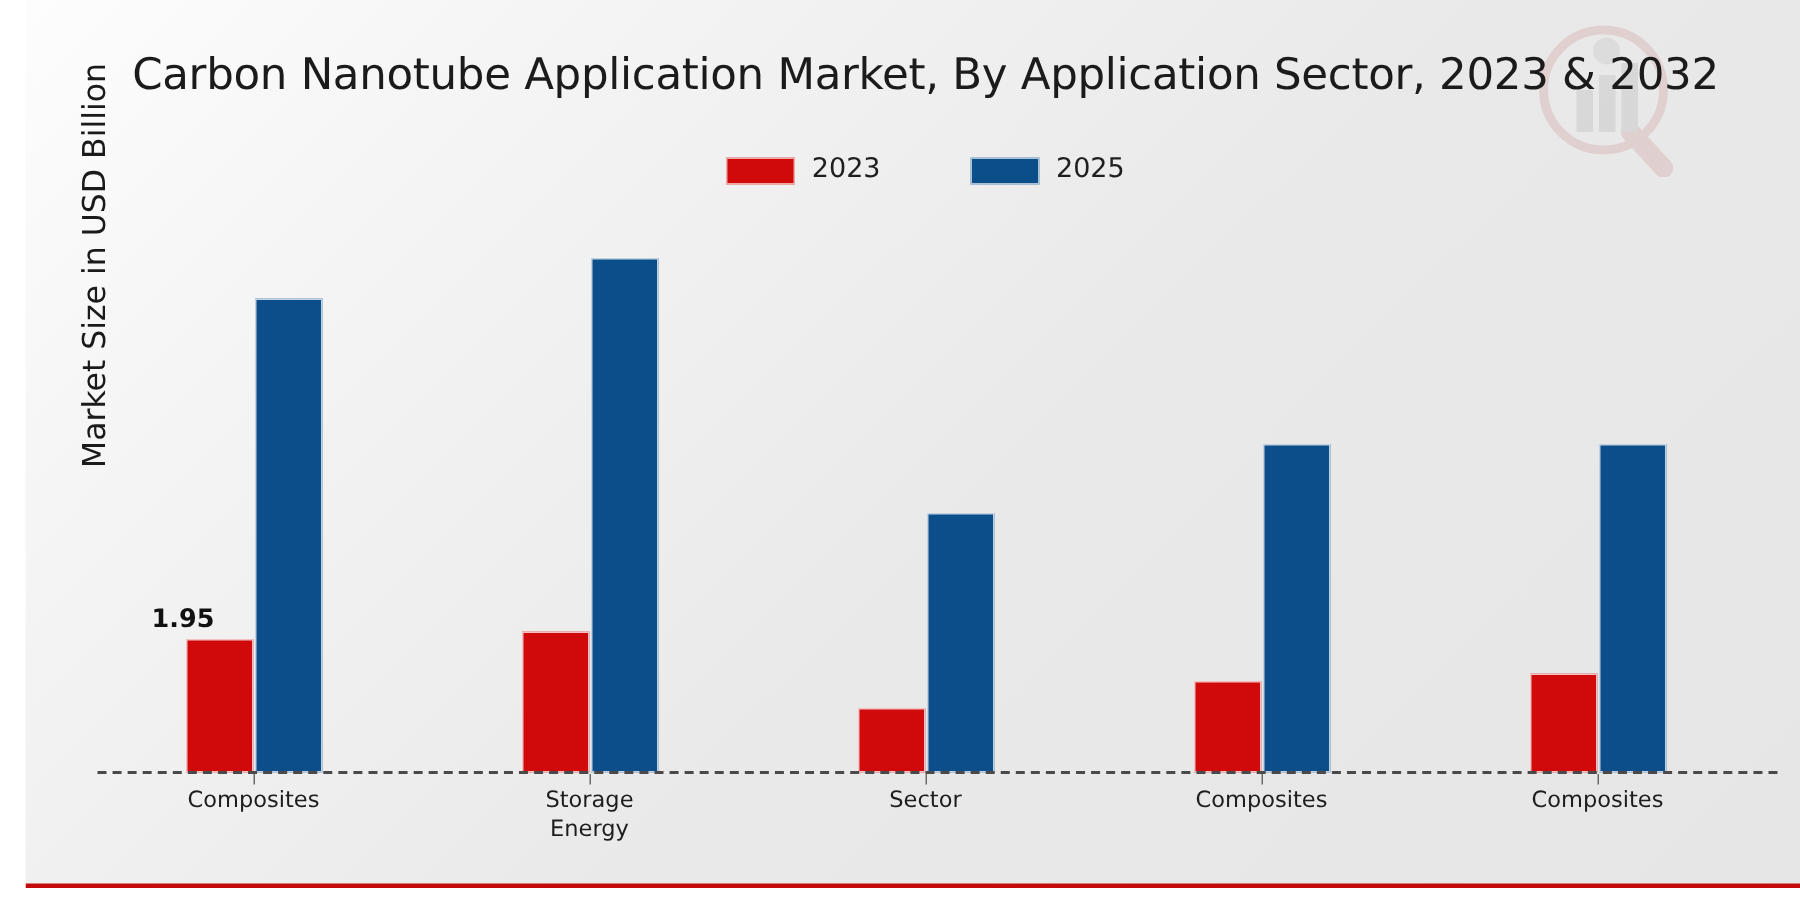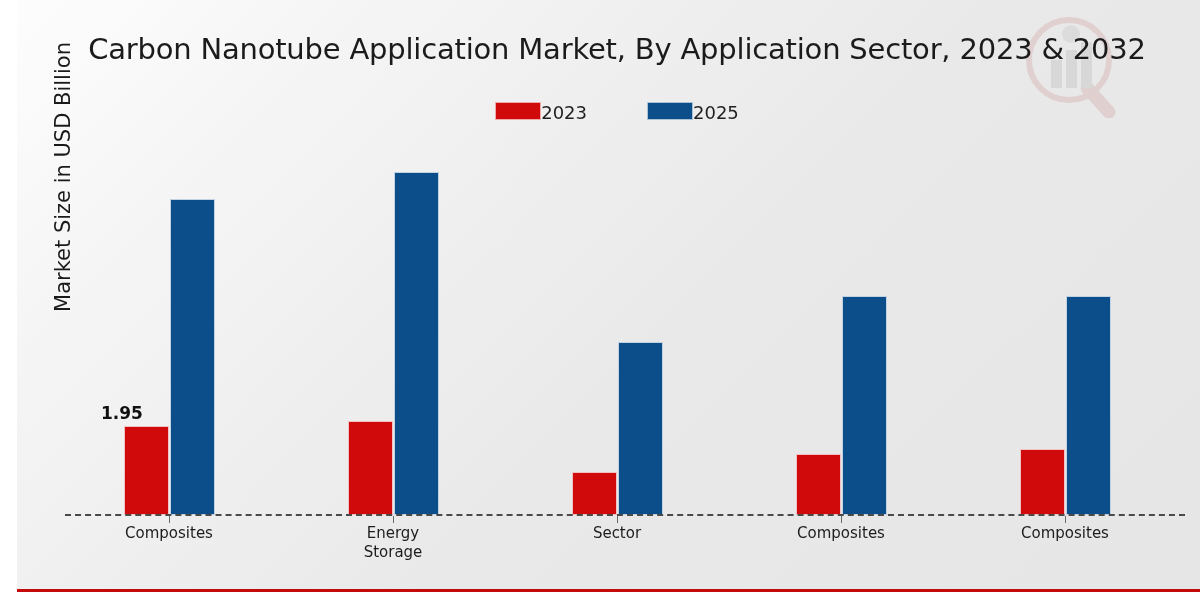--- a/index.html
+++ b/index.html
@@ -52,21 +52,22 @@
     left: 0;
     top: 102px;
     width: 1200px;
     display: flex;
     justify-content: center;
     align-items: center;
     gap: 60px;
   }
   .legend-item {
     display: flex;
-    align-items: flex-start;
+    align-items: flex-end;
+    gap: 11px;
   }
   .legend-swatch {
     width: 44px;
     height: 16px;
     border: 1px solid rgba(255,255,255,0.65);
   }
   .legend-label {
     font-size: 18px;
     color: #1f1f1f;
   }
@@ -208,22 +209,22 @@
 
   <div id="axis-line"></div>
 
   <div id="axis-decorations">
       <div class="tick" style="left: 152px;"></div>
       <div class="cat-label" style="left: 52px;">
         <div>Composites</div>
       </div>
       <div class="tick" style="left: 376px;"></div>
       <div class="cat-label" style="left: 276px;">
+        <div>Storage</div>
         <div>Energy</div>
-        <div>Storage</div>
       </div>
       <div class="tick" style="left: 600px;"></div>
       <div class="cat-label" style="left: 500px;">
         <div>Sector</div>
       </div>
       <div class="tick" style="left: 824px;"></div>
       <div class="cat-label" style="left: 724px;">
         <div>Composites</div>
       </div>
       <div class="tick" style="left: 1048px;"></div>

